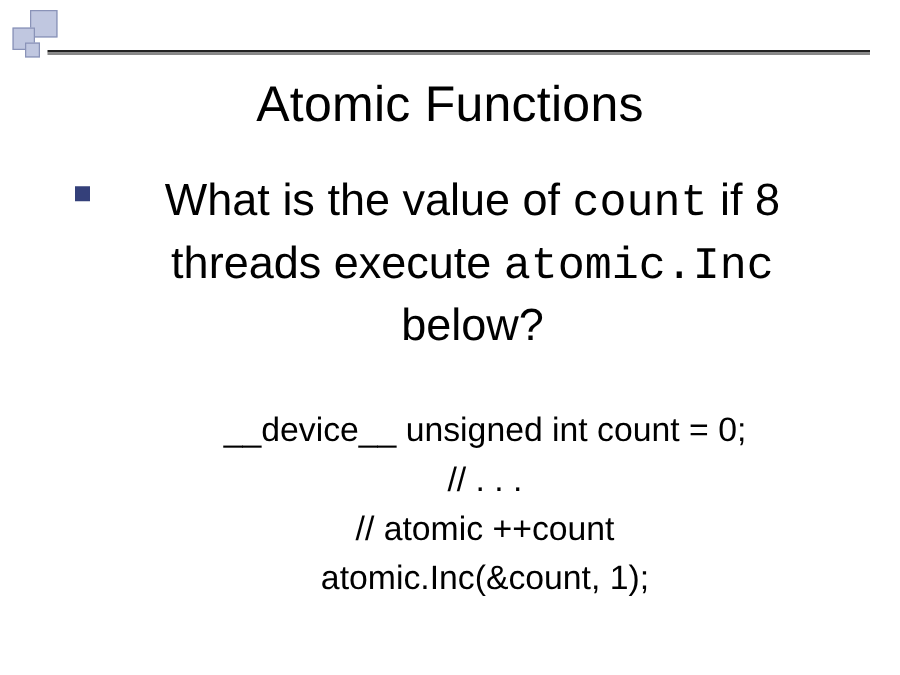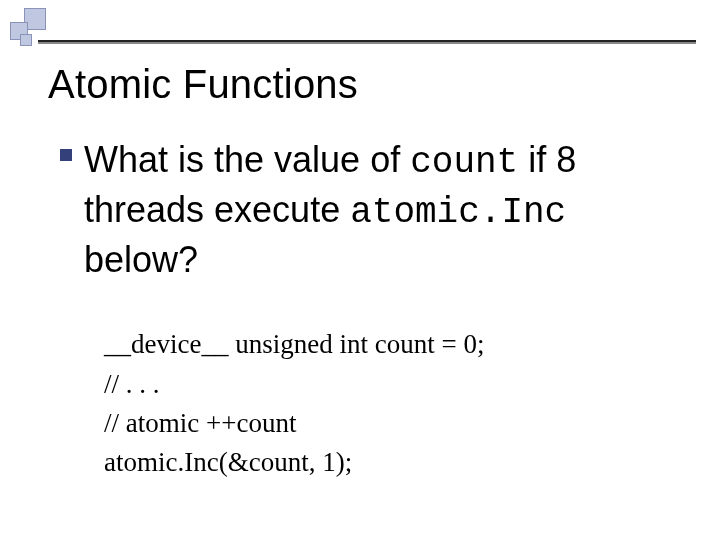--- a/index.html
+++ b/index.html
@@ -38,20 +38,21 @@
     border-bottom: 2px solid #888;
   }
   .slide {
     position: absolute;
     top: 0;
     left: 0;
     width: 720px;
     height: 540px;
     box-sizing: border-box;
     padding: 62px 48px 0 48px;
+    text-align: center;
   }
   .title {
     font-size: 40px;
     font-weight: 400;
     margin: 0 0 30px 0;
     letter-spacing: 0.2px;
   }
   .body {
     padding-left: 12px;
   }
@@ -71,21 +72,21 @@
   }
   .bullet-text {
     flex: 1 1 auto;
   }
   .mono {
     font-family: "Courier New", Courier, monospace;
   }
   .codeblock {
     margin-top: 42px;
     margin-left: 44px;
-    font-family: Liberation Serif, serif;
+    font-family: Liberation Sans, sans-serif;
     font-size: 27px;
     line-height: 1.45;
     white-space: pre;
   }
 </style>
 </head>
 <body>
 
 <div class="deco">
   <div class="box b1"></div>

